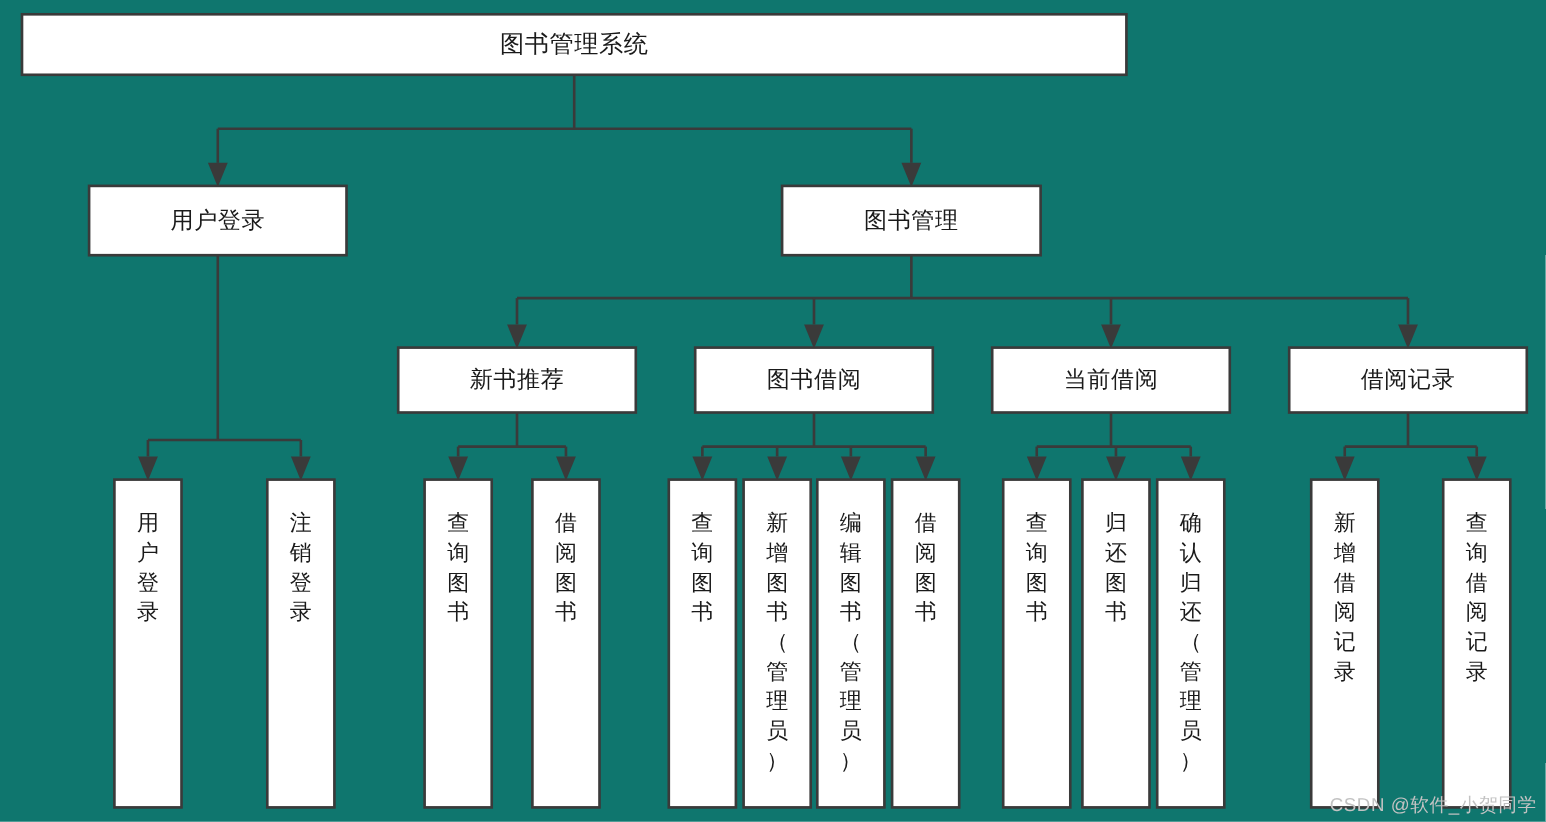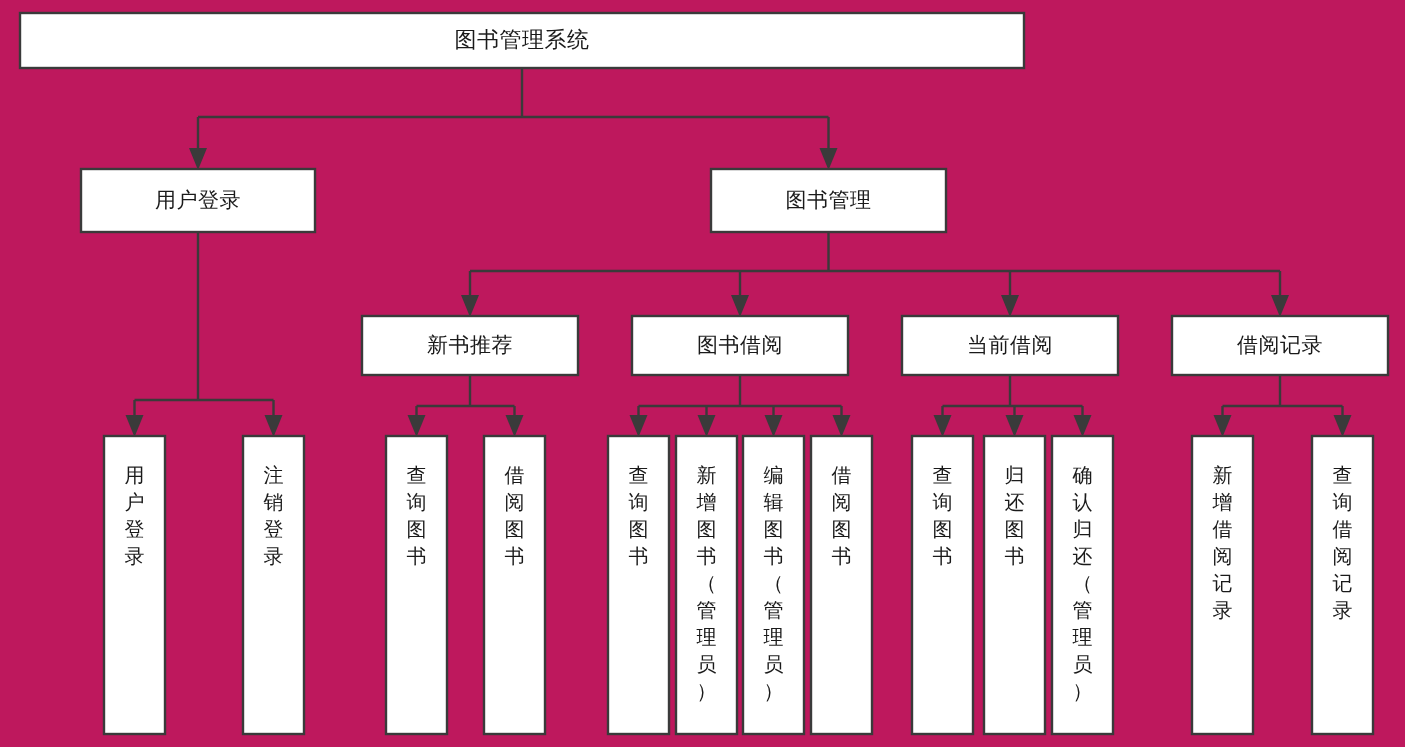--- a/index.html
+++ b/index.html
@@ -11,21 +11,21 @@
   body {
     width: 1405px;
     height: 747px;
     font-family: "Liberation Sans", "DejaVu Sans", sans-serif;
     overflow: hidden;
   }
   #diagram-root {
     position: relative;
     width: 1405px;
     height: 747px;
-    background: #be185d;
+    background: #0f766e;
   }
   svg.flow-canvas {
     position: absolute;
     left: 0;
     top: 0;
     width: 1405px;
     height: 747px;
     display: block;
   }
   .node-box {
@@ -220,13 +220,14 @@
         <g>
           <rect x="1192" y="436" width="61" height="298" class="node-box"></rect>
           <text x="1222.5" y="482" class="leaf-label"><tspan x="1222.5" dy="0">新</tspan><tspan x="1222.5" dy="27">增</tspan><tspan x="1222.5" dy="27">借</tspan><tspan x="1222.5" dy="27">阅</tspan><tspan x="1222.5" dy="27">记</tspan><tspan x="1222.5" dy="27">录</tspan></text>
         </g>
         <g>
           <rect x="1312" y="436" width="61" height="298" class="node-box"></rect>
           <text x="1342.5" y="482" class="leaf-label"><tspan x="1342.5" dy="0">查</tspan><tspan x="1342.5" dy="27">询</tspan><tspan x="1342.5" dy="27">借</tspan><tspan x="1342.5" dy="27">阅</tspan><tspan x="1342.5" dy="27">记</tspan><tspan x="1342.5" dy="27">录</tspan></text>
         </g>
       </g>
   </svg>
+  <div class="watermark">CSDN @软件_小贺同学</div>
 </div>
 
 </body></html>

